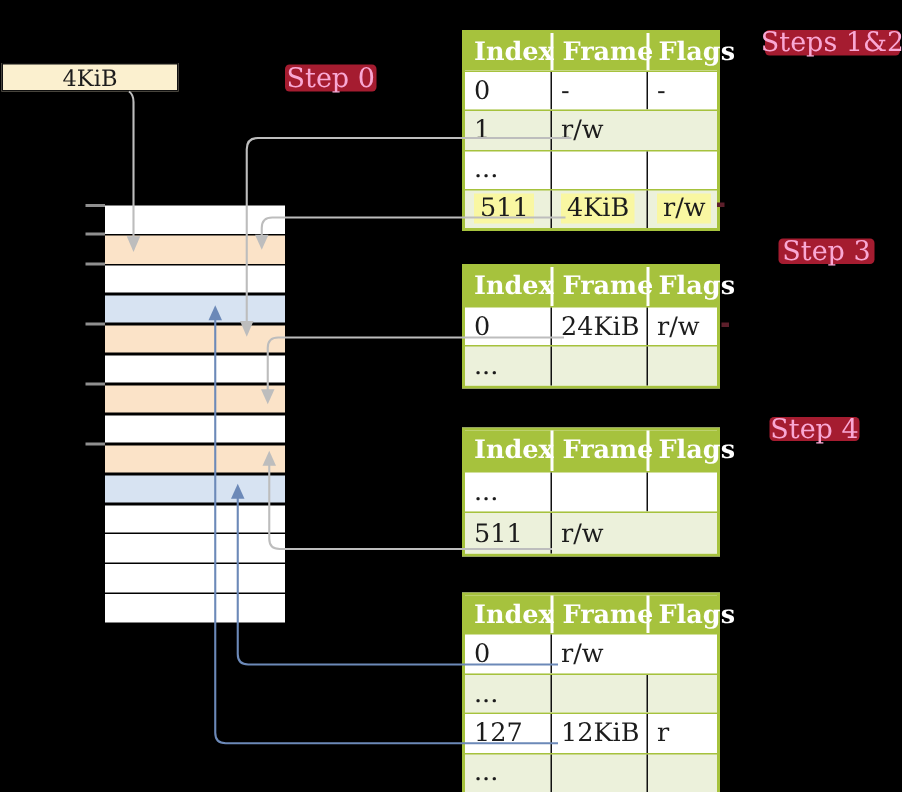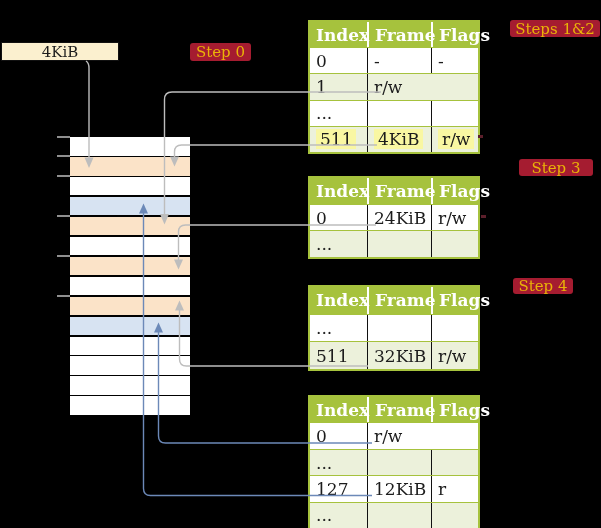--- a/index.html
+++ b/index.html
@@ -11,27 +11,27 @@
   }
   
   #framebox{
     position:absolute;left:1px;top:42px;width:118px;height:19px;
     background:var(--box-cream,#fbf0cf);border:1px solid #111;
     display:flex;align-items:center;justify-content:center;
     font-size:15px;color:var(--ink,#1c1c1c);
   }
   
   .badge{
-    position:absolute;background:var(--badge-crimson,#a51c30);color:#eab308;
-    font-size:15px;border-radius:3px;
+    position:absolute;background:var(--badge-crimson,#a51c30);color:#f9a8d4;
+    font-size:18px;border-radius:3px;
     display:flex;align-items:center;justify-content:center;white-space:nowrap;
   }
   #b-step0  {left:190px;top:43px; width:61px;height:18px;}
   #b-steps12{left:510px;top:20px; width:90px;height:17px;}
-  #b-step3  {left:519px;top:159px;width:74px;height:17px;}
+  #b-step3  {left:519px;top:159px;width:64px;height:17px;}
   #b-step4  {left:513px;top:266px;width:60px;height:16px;margin-top:12px;}
   
   #memstack{
     position:absolute;left:70px;top:137px;width:120px;height:278px;
     display:flex;flex-direction:column;gap:1.4px;
   }
   .mrow{flex:1;}
   .tick{position:absolute;left:57px;width:13px;height:2px;background:#8f8f8f;}
   
   .ptable{
@@ -162,21 +162,20 @@
         <div class="hcell">Frame</div>
         <div class="hcell">Flags</div>
       </div>
       <div class="trow">
         <div class="tcell">...</div>
         <div class="tcell"></div>
         <div class="tcell"></div>
       </div>
       <div class="trow shaded">
         <div class="tcell">511</div>
-        <div class="tcell">32KiB</div>
         <div class="tcell">r/w</div>
       </div>
     </div>
   <div class="ptable" id="t4">
       <div class="thead">
         <div class="hcell">Index</div>
         <div class="hcell">Frame</div>
         <div class="hcell">Flags</div>
       </div>
       <div class="trow">

